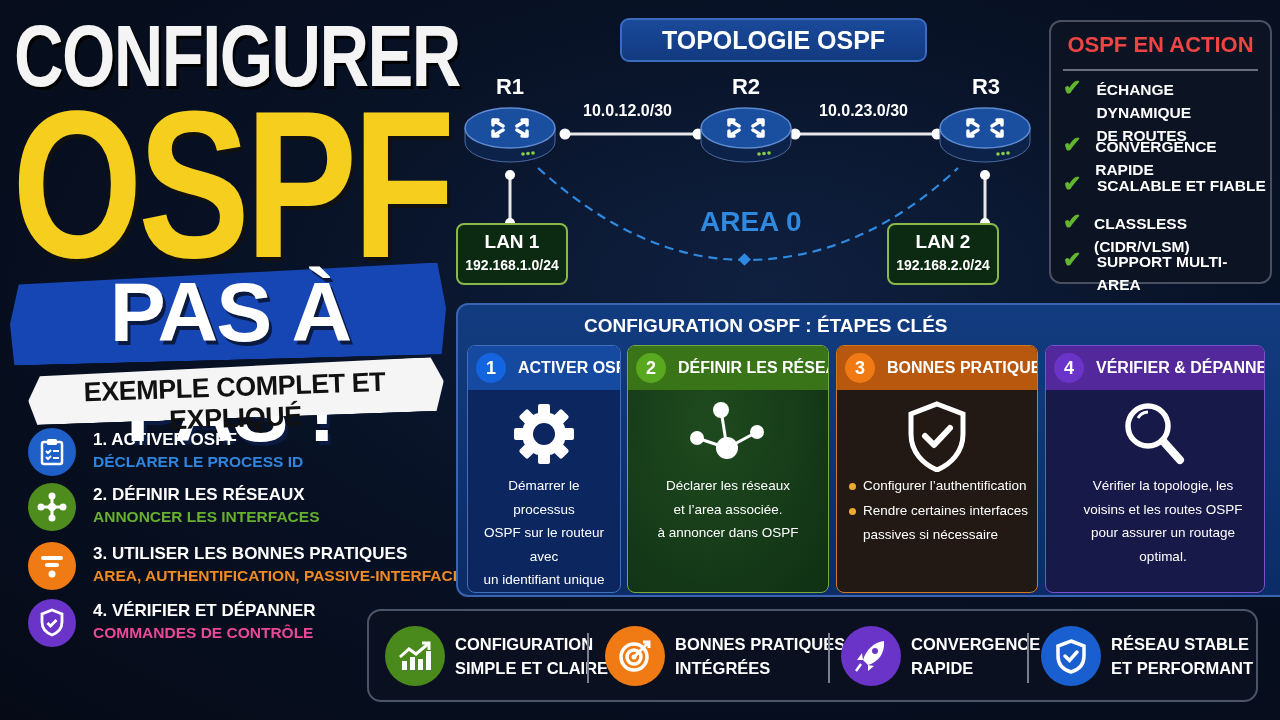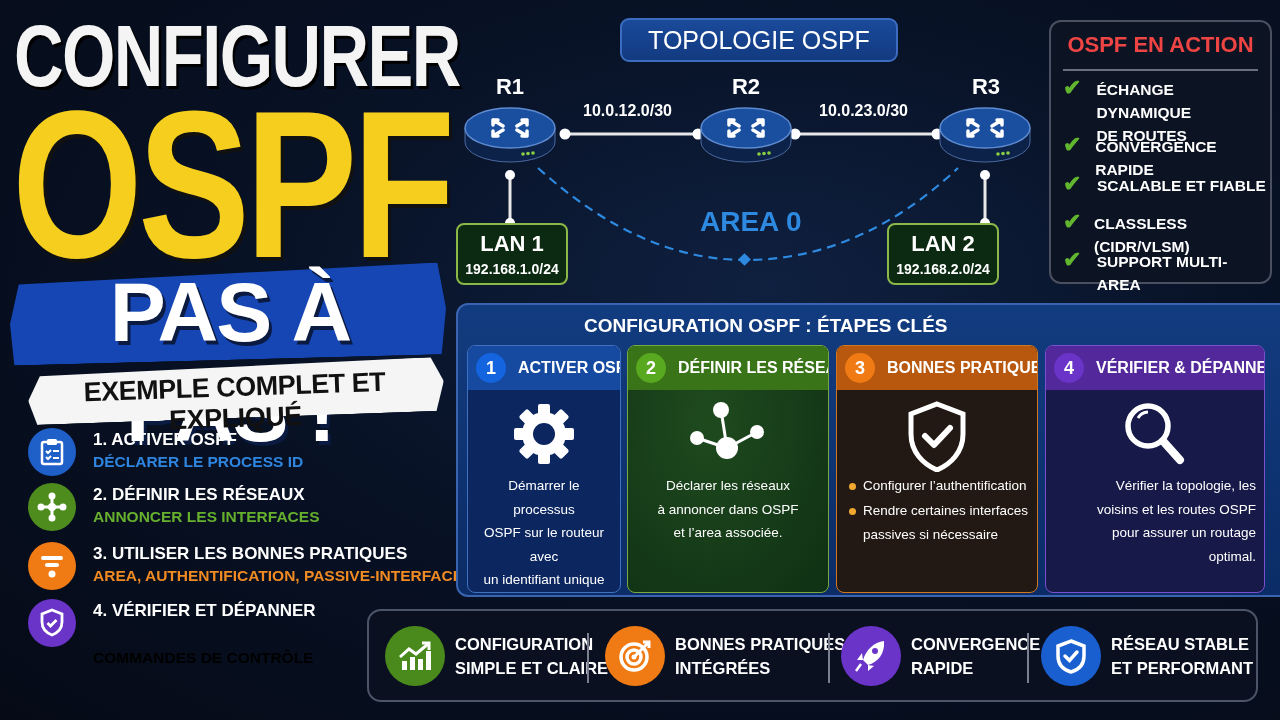--- a/index.html
+++ b/index.html
@@ -51,33 +51,33 @@
   .lstep { left: 28px; width: 420px; height: 54px; }
   .lstep .ic {
     position: absolute; left: 0; top: 0; width: 48px; height: 48px; border-radius: 50%;
     display: flex; align-items: center; justify-content: center;
   }
   .lstep .l1 { position: absolute; left: 65px; top: 2px; font-size: 17px; font-weight: 700; color: #fff; white-space: nowrap; }
   .lstep .l2 { position: absolute; left: 65px; top: 25px; font-size: 15.5px; font-weight: 700; white-space: nowrap; }
 
   
   .topo-title {
-    left: 620px; top: 18px; width: 278px; height: 44px; border-radius: 9px;
+    left: 620px; top: 18px; width: 307px; height: 44px; border-radius: 9px;
     background: linear-gradient(#1a4a9a, #123a80); border: 2px solid #3c6cc0;
     display: flex; align-items: center; justify-content: center;
-    font-size: 25px; font-weight: 400; color: #fff;
+    font-size: 25px; font-weight: 700; color: #fff;
   }
   .rlabel { font-size: 22px; font-weight: 700; color: #fff; width: 60px; text-align: center; }
   .netlabel { font-size: 16px; font-weight: 700; color: #fff; }
   .router { width: 94px; height: 62px; }
   .lan {
     width: 112px; height: 62px; border-radius: 8px; background: #0c2a12;
     border: 2px solid #8cb84a; text-align: center;
   }
-  .lan .n { font-size: 22px; font-weight: 700; margin-top: 6px; }
+  .lan .n { font-size: 19px; font-weight: 700; margin-top: 6px; }
   .lan .ip { font-size: 14px; font-weight: 700; margin-top: 4px; }
   .area0 { left: 700px; top: 206px; font-size: 28px; font-weight: 800; color: #2d8ae0; }
 
   
   .action {
     left: 1049px; top: 20px; width: 223px; height: 264px; border-radius: 12px;
     background: #0c1322; border: 2px solid #4a5060;
   }
   .action .ttl {
     position: absolute; left: 0; top: 10px; width: 100%; text-align: center;
@@ -176,21 +176,21 @@
   <div class="l2" style="color:#f08a22;">AREA, AUTHENTIFICATION, PASSIVE-INTERFACE</div>
 </div>
 <div class="abs lstep" style="top:599px;">
   <div class="ic" style="background:#6a34c8;">
     <svg width="26" height="30" viewBox="0 0 26 30">
         <path d="M13 2l10 4v8c0 7-5 11-10 13C8 25 3 21 3 14V6z" fill="none" stroke="#fff" stroke-width="2.8"></path>
         <path d="M8.5 15l3 3 6-6" stroke="#fff" stroke-width="2.8" fill="none"></path>
       </svg>
   </div>
   <div class="l1">4. VÉRIFIER ET DÉPANNER</div>
-  <div class="l2" style="color:#000000;margin-top:25px;">COMMANDES DE CONTRÔLE</div>
+  <div class="l2" style="color:#ec4899;">COMMANDES DE CONTRÔLE</div>
 </div>
 
 <div class="abs topo-title">TOPOLOGIE OSPF</div>
 
 <svg class="abs" style="left:440px; top:60px;" width="620" height="240">
 
   <line x1="125" y1="74" x2="258" y2="74" stroke="#e8e8e8" stroke-width="3"></line>
   <circle cx="125" cy="74" r="5.5" fill="#fff"></circle>
     <circle cx="258" cy="74" r="5.5" fill="#fff"></circle>
   <line x1="355" y1="74" x2="497" y2="74" stroke="#e8e8e8" stroke-width="3"></line>
@@ -323,22 +323,22 @@
           <g fill="#fff">
             <circle cx="38" cy="10" r="8"></circle>
             <circle cx="14" cy="38" r="7"></circle>
             <circle cx="44" cy="48" r="11"></circle>
             <circle cx="74" cy="32" r="7"></circle>
           </g>
         </svg>
     </div>
     <div class="desc">
       <div>Déclarer les réseaux</div>
+        <div>et l’area associée.</div>
         <div>à annoncer dans OSPF</div>
-        <div>et l’area associée.</div>
     </div>
   </div>
 
   <div class="card" style="left:378px; width:202px; background:#231914; border:1.5px solid #d07820;">
     <div class="hdr" style="background:#b8580e;">
       <span class="num" style="background:#f07a14;">3</span>
       <span>BONNES PRATIQUES</span>
     </div>
     <div class="icon">
       <svg width="64" height="72" viewBox="0 0 64 72">
@@ -357,21 +357,21 @@
       <span class="num" style="background:#6a34c8;">4</span>
       <span>VÉRIFIER &amp; DÉPANNER</span>
     </div>
     <div class="icon">
       <svg width="66" height="70" viewBox="0 0 66 70">
           <circle cx="26" cy="26" r="20" fill="none" stroke="#fff" stroke-width="5.5"></circle>
           <path d="M16 18 A12 12 0 0 1 26 12" fill="none" stroke="#fff" stroke-width="3"></path>
           <line x1="41" y1="41" x2="58" y2="60" stroke="#fff" stroke-width="8" stroke-linecap="round"></line>
         </svg>
     </div>
-    <div class="desc" style="text-align:right; left:24px;">
+    <div class="desc" style="text-align:center; left:24px;">
       <div>Vérifier la topologie, les</div>
         <div>voisins et les routes OSPF</div>
         <div>pour assurer un routage</div>
         <div>optimal.</div>
     </div>
   </div>
 </div>
 
 <div class="abs bottom">
   <div class="bitem" style="left:16px;">

